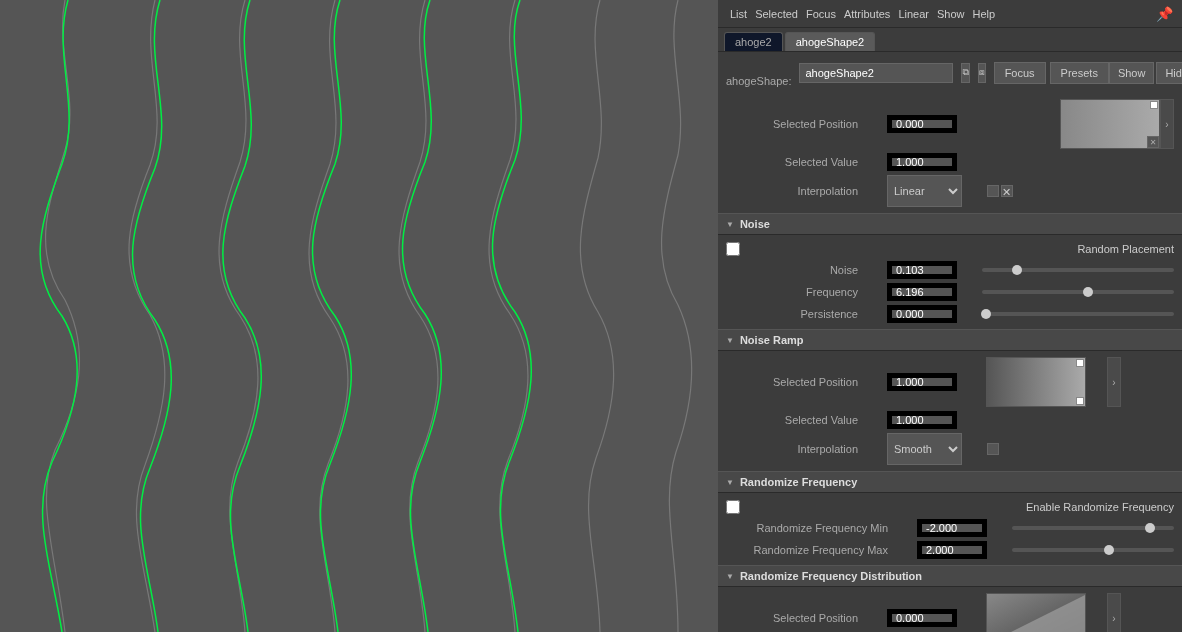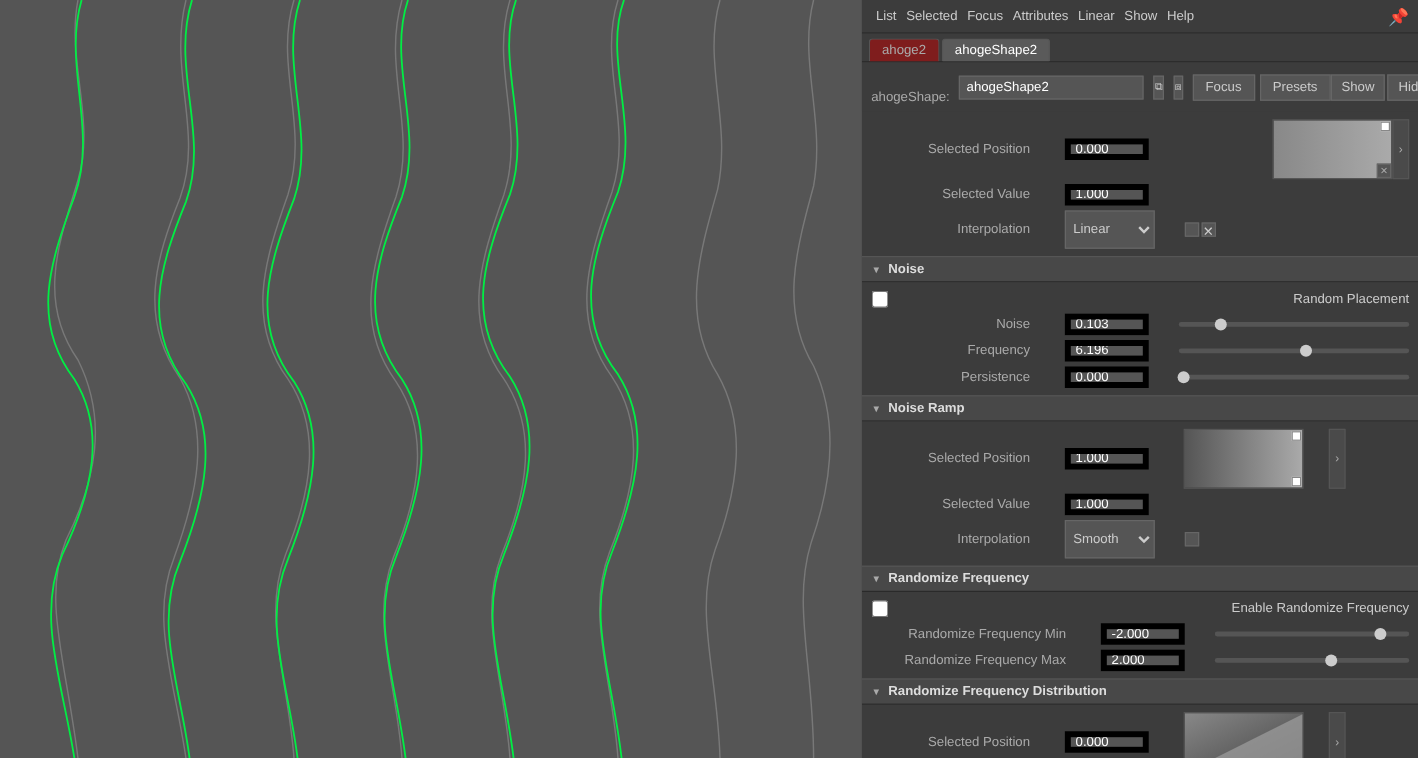--- a/index.html
+++ b/index.html
@@ -70,21 +70,21 @@
       background: #3c3c3c;
       border-bottom: 1px solid #2a2a2a;
       flex-shrink: 0;
       align-items: center;
       padding: 4px 6px 0 6px;
       gap: 2px;
     }
 
     .tab {
       padding: 3px 10px;
-      background: #7f1d1d;
+      background: #0f172a;
       color: #aaaaaa;
       border-radius: 3px 3px 0 0;
       cursor: pointer;
       font-size: 11px;
       border: 1px solid #555;
       border-bottom: none;
     }
     .tab.active {
       background: #5a5a5a;
       color: #ffffff;

